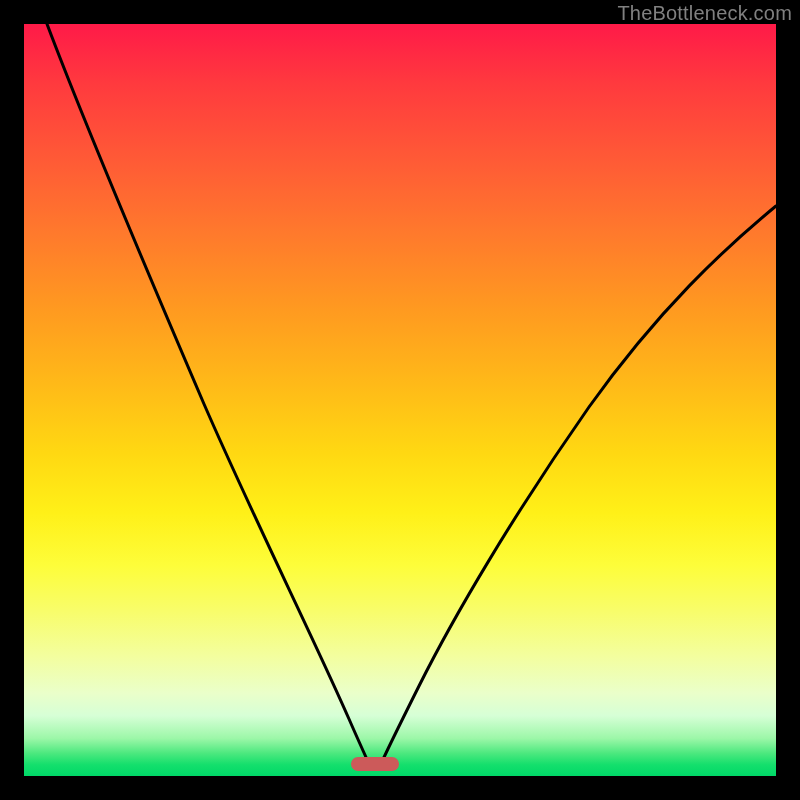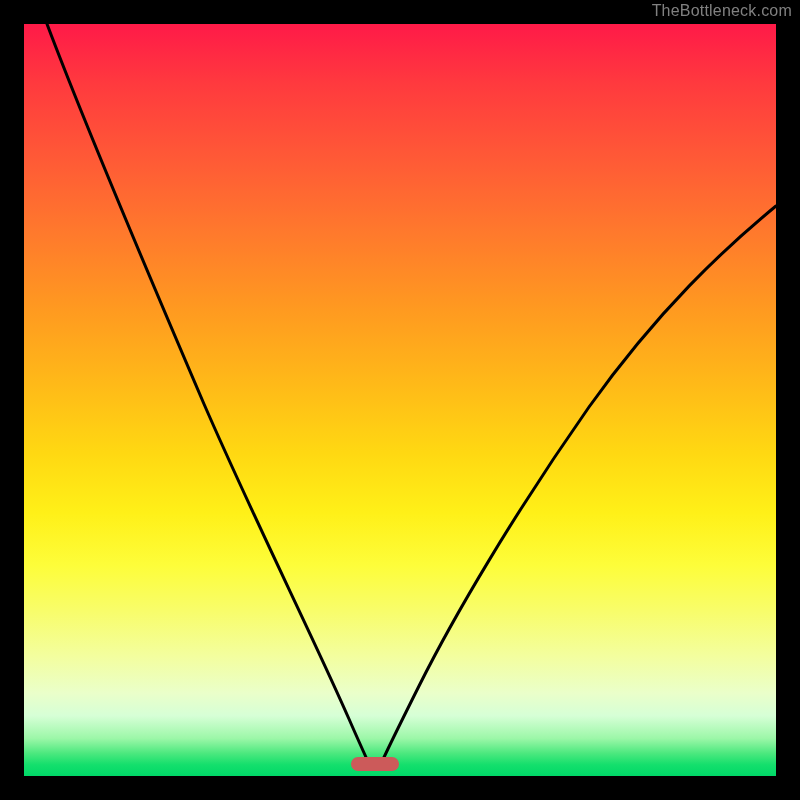--- a/index.html
+++ b/index.html
@@ -62,21 +62,21 @@
   .marker {
     position: absolute;
     background: #cc5a5a;
     border-radius: 8px;
   }
   .watermark {
     position: absolute;
     top: 2px;
     right: 8px;
     color: #808080;
-    font-size: 16px;
+    font-size: 20px;
     font-weight: 500;
     letter-spacing: 0.2px;
   }
 </style>
 </head>
 <body>
 
 <div class="frame">
   <div class="watermark">TheBottleneck.com</div>
 

